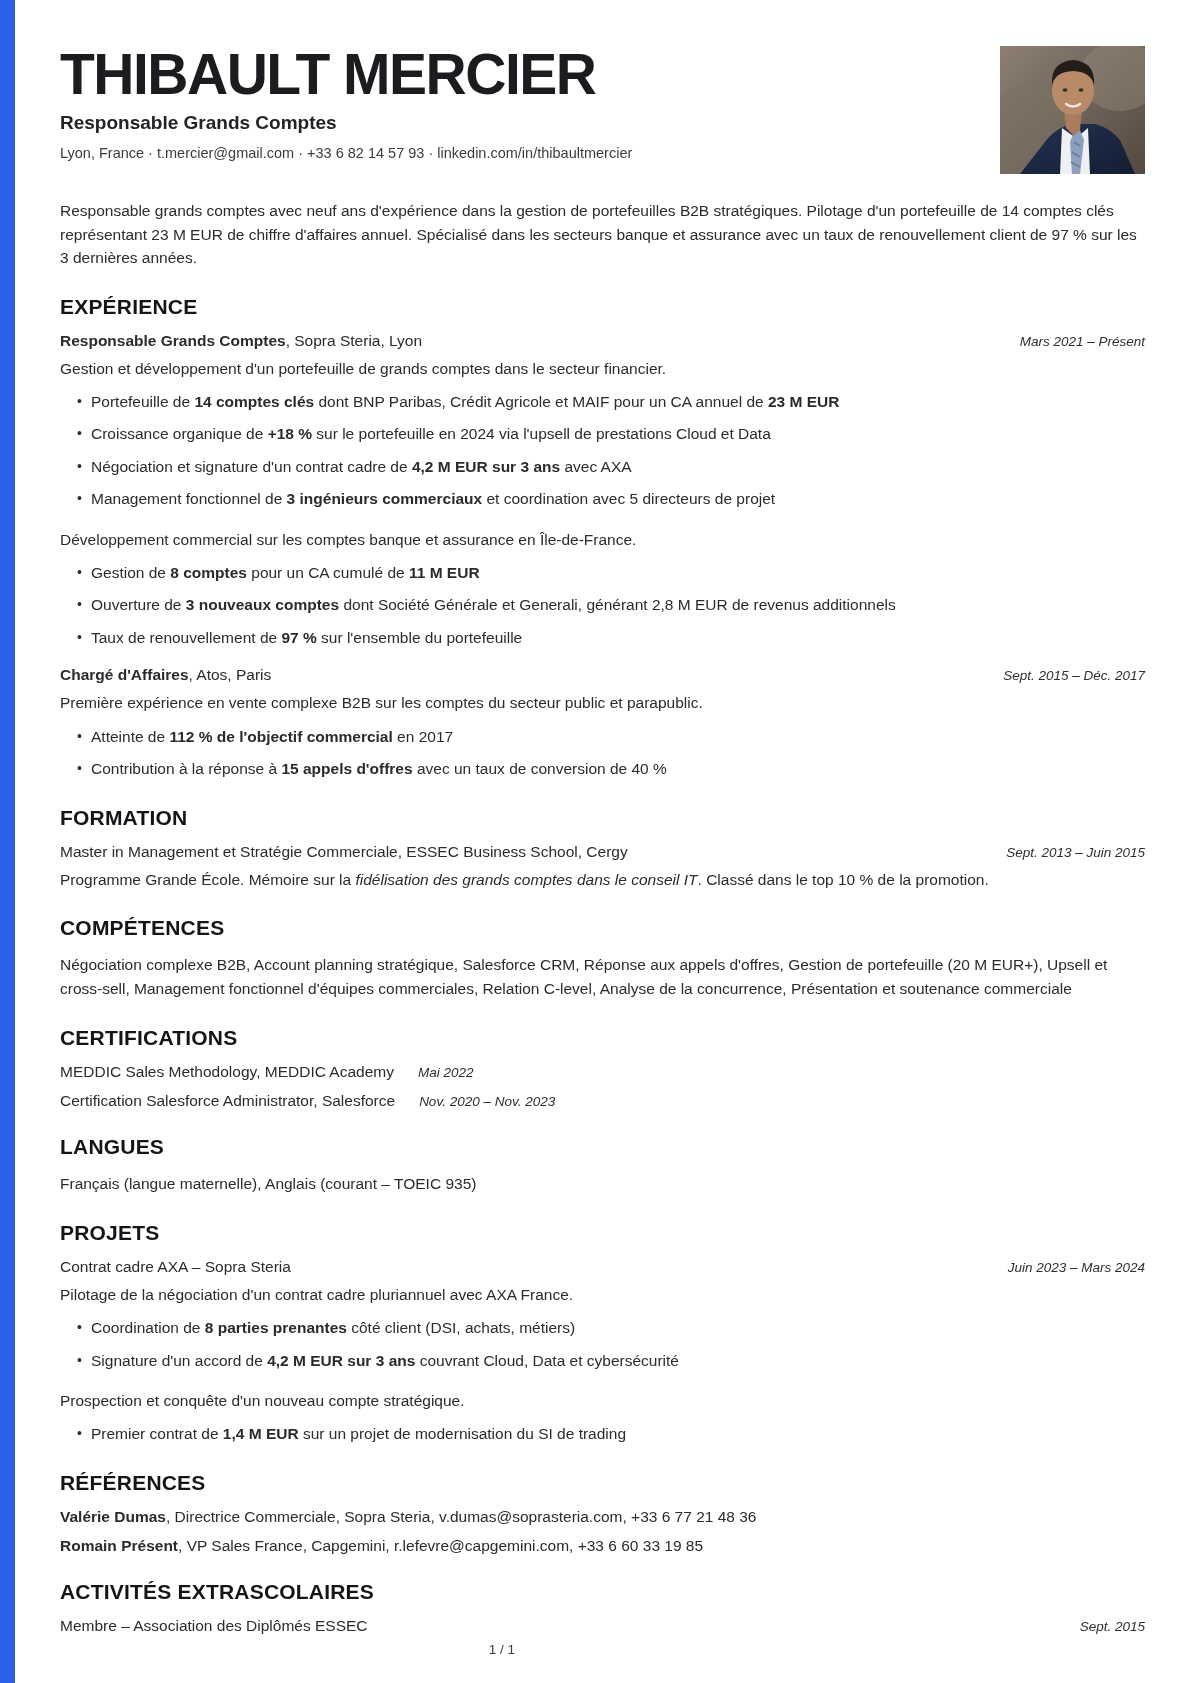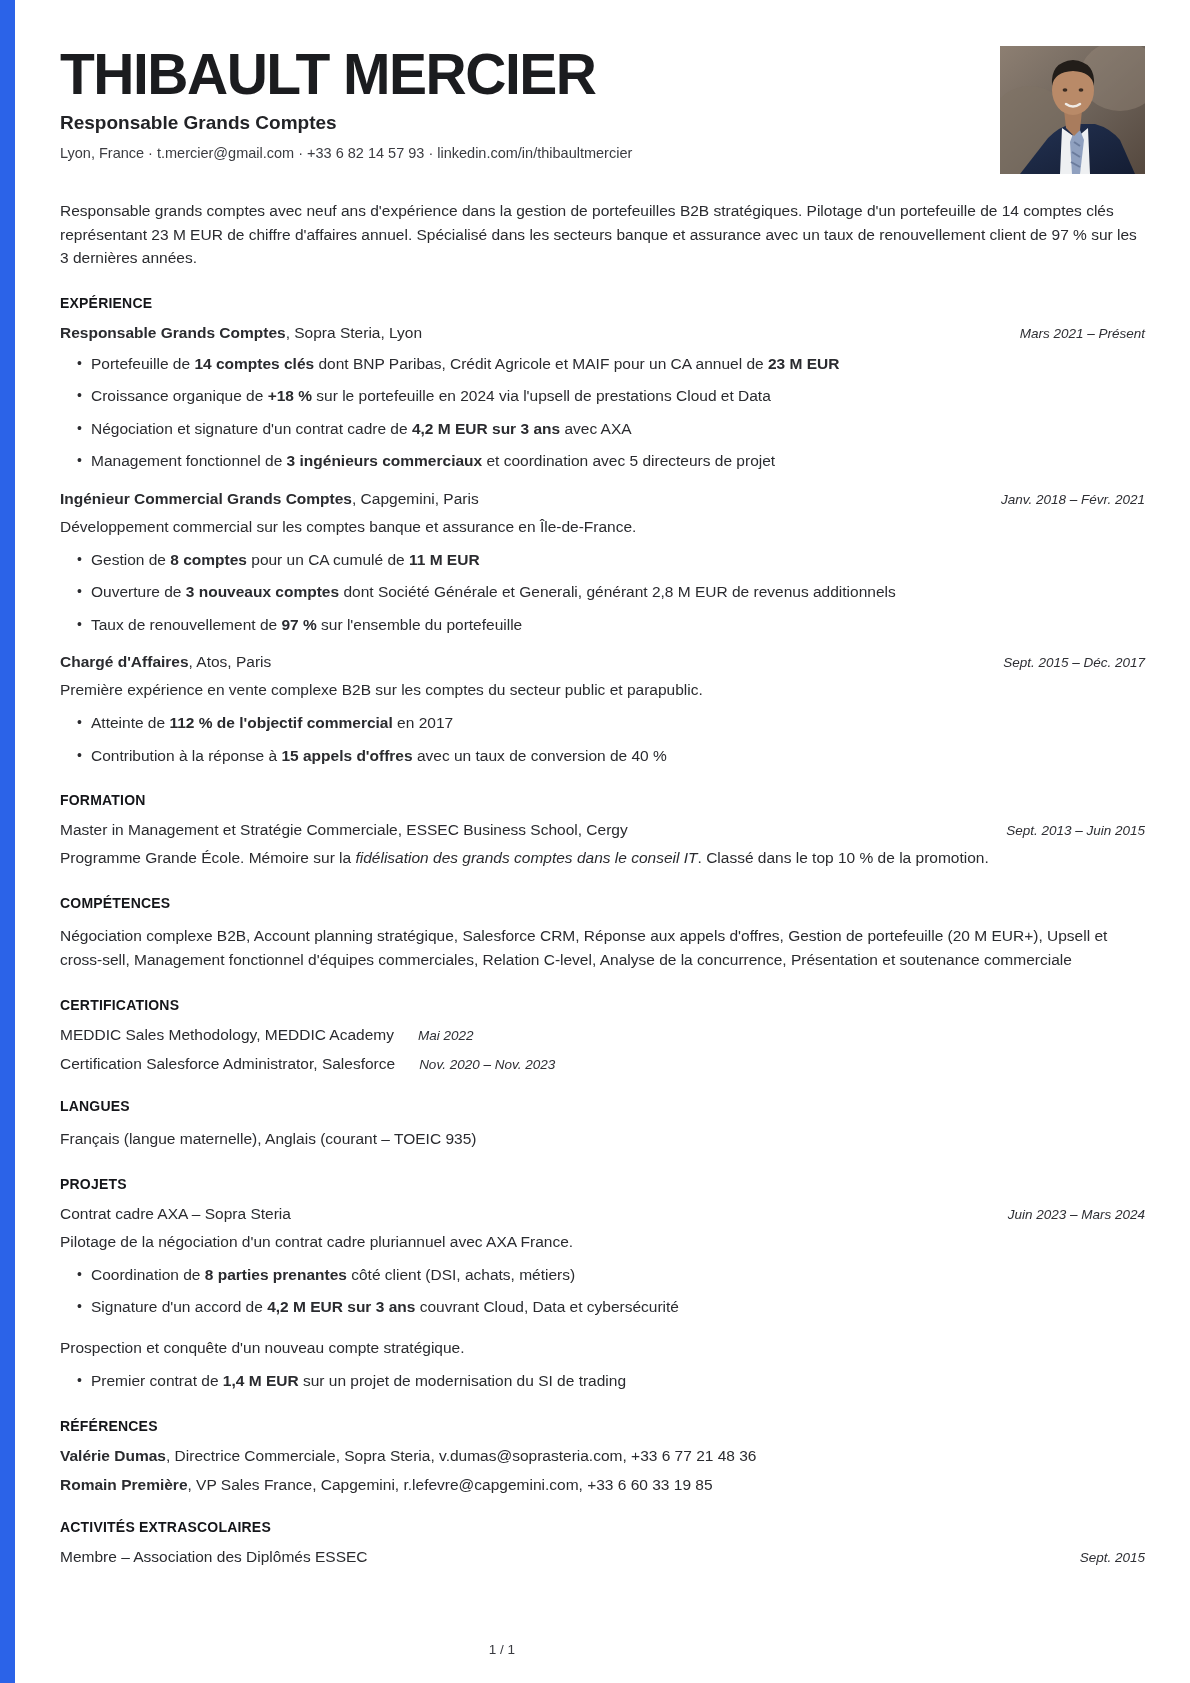--- a/index.html
+++ b/index.html
@@ -45,21 +45,21 @@
   .photo-frame svg { display:block; }
   
   .summary {
     margin-top:38px;
     font-size:15.5px; line-height:1.52;
     color:#2a2b2f;
   }
   
   .section-heading {
     margin:25px 0 13px 0;
-    font-size:14px; font-weight:700;
+    font-size:21px; font-weight:700;
     letter-spacing:0.2px; color:#141519;
   }
   .entry { margin-bottom:17px; }
   .entry-head {
     display:flex; justify-content:space-between; align-items:baseline;
   }
   .entry-title { font-size:15.5px; color:#2a2b2f; }
   .entry-date {
     font-size:13.5px; font-style:italic; color:#2e2f34;
     white-space:nowrap; margin-left:24px;
@@ -152,33 +152,30 @@
 
   <p class="summary">Responsable grands comptes avec neuf ans d'expérience dans la gestion de portefeuilles B2B stratégiques. Pilotage d'un portefeuille de 14 comptes clés représentant 23 M EUR de chiffre d'affaires annuel. Spécialisé dans les secteurs banque et assurance avec un taux de renouvellement client de 97 % sur les 3 dernières années.</p>
 
   <h2 class="section-heading">EXPÉRIENCE</h2>
 
   <div class="entry">
     <div class="entry-head">
       <div class="entry-title"><span class="seg-b">Responsable Grands Comptes</span><span>, Sopra Steria, Lyon</span></div>
       <div class="entry-date">Mars 2021 – Présent</div>
     </div>
+    <div class="entry-desc">Gestion et développement d'un portefeuille de grands comptes dans le secteur financier.</div>
     <ul class="bullet-list">
       <li><span>Portefeuille de </span><span class="seg-b">14 comptes clés</span><span> dont BNP Paribas, Crédit Agricole et MAIF pour un CA annuel de </span><span class="seg-b">23 M EUR</span></li>
       <li><span>Croissance organique de </span><span class="seg-b">+18 %</span><span> sur le portefeuille en 2024 via l'upsell de prestations Cloud et Data</span></li>
       <li><span>Négociation et signature d'un contrat cadre de </span><span class="seg-b">4,2 M EUR sur 3 ans</span><span> avec AXA</span></li>
       <li><span>Management fonctionnel de </span><span class="seg-b">3 ingénieurs commerciaux</span><span> et coordination avec 5 directeurs de projet</span></li>
     </ul>
   </div>
 
   <div class="entry">
-    <div class="entry-head">
-      <div class="entry-title"><span class="seg-b">Ingénieur Commercial Grands Comptes</span><span>, Capgemini, Paris</span></div>
-      <div class="entry-date">Janv. 2018 – Févr. 2021</div>
-    </div>
     <div class="entry-desc">Développement commercial sur les comptes banque et assurance en Île-de-France.</div>
     <ul class="bullet-list">
       <li><span>Gestion de </span><span class="seg-b">8 comptes</span><span> pour un CA cumulé de </span><span class="seg-b">11 M EUR</span></li>
       <li><span>Ouverture de </span><span class="seg-b">3 nouveaux comptes</span><span> dont Société Générale et Generali, générant 2,8 M EUR de revenus additionnels</span></li>
       <li><span>Taux de renouvellement de </span><span class="seg-b">97 %</span><span> sur l'ensemble du portefeuille</span></li>
     </ul>
   </div>
 
   <div class="entry">
     <div class="entry-head">
@@ -233,21 +230,21 @@
 
   <div class="entry">
     <div class="entry-desc">Prospection et conquête d'un nouveau compte stratégique.</div>
     <ul class="bullet-list">
       <li><span>Premier contrat de </span><span class="seg-b">1,4 M EUR</span><span> sur un projet de modernisation du SI de trading</span></li>
     </ul>
   </div>
 
   <h2 class="section-heading">RÉFÉRENCES</h2>
   <div class="ref-line"><span class="seg-b">Valérie Dumas</span><span>, Directrice Commerciale, Sopra Steria, v.dumas@soprasteria.com, +33 6 77 21 48 36</span></div>
-  <div class="ref-line"><span class="seg-b">Romain Première</span><span>, VP Sales France, Capgemini, r.lefevre@capgemini.com, +33 6 60 33 19 85</span></div>
+  <div class="ref-line"><span class="seg-b">Romain Présent</span><span>, VP Sales France, Capgemini, r.lefevre@capgemini.com, +33 6 60 33 19 85</span></div>
 
   <h2 class="section-heading">ACTIVITÉS EXTRASCOLAIRES</h2>
 
   <div class="entry">
     <div class="entry-head">
       <div class="entry-title">Membre – Association des Diplômés ESSEC</div>
       <div class="entry-date">Sept. 2015</div>
     </div>
 
   </div>

